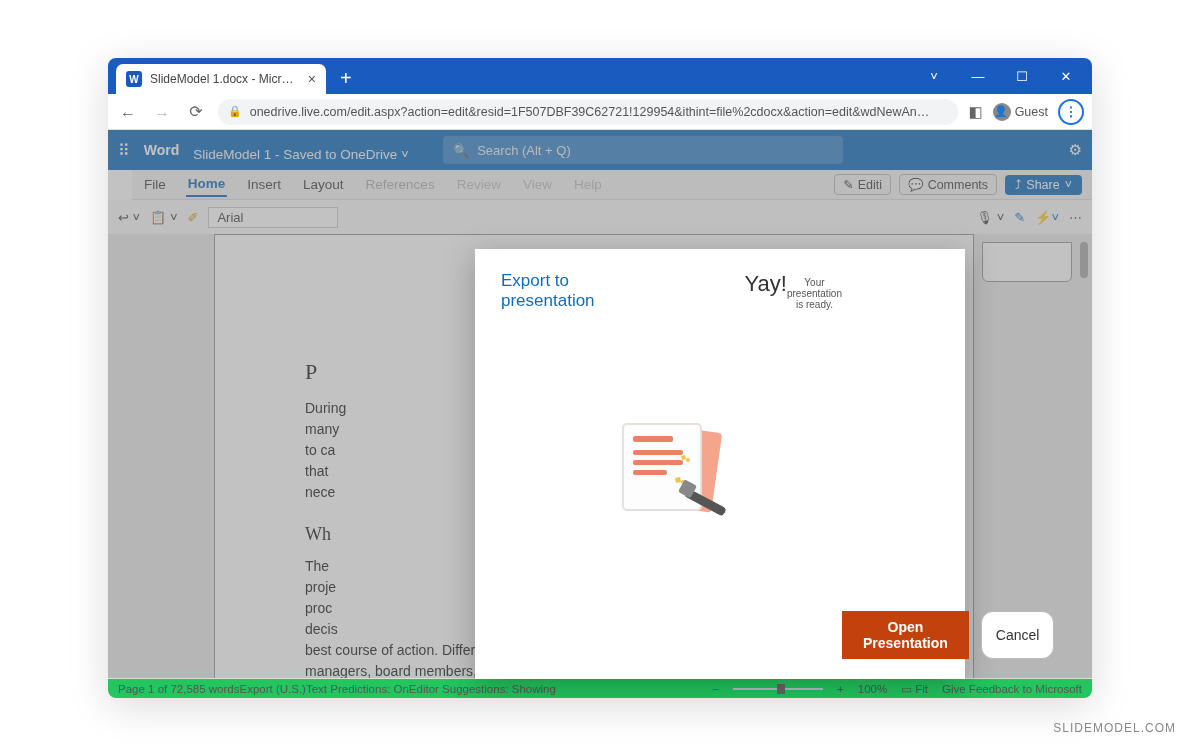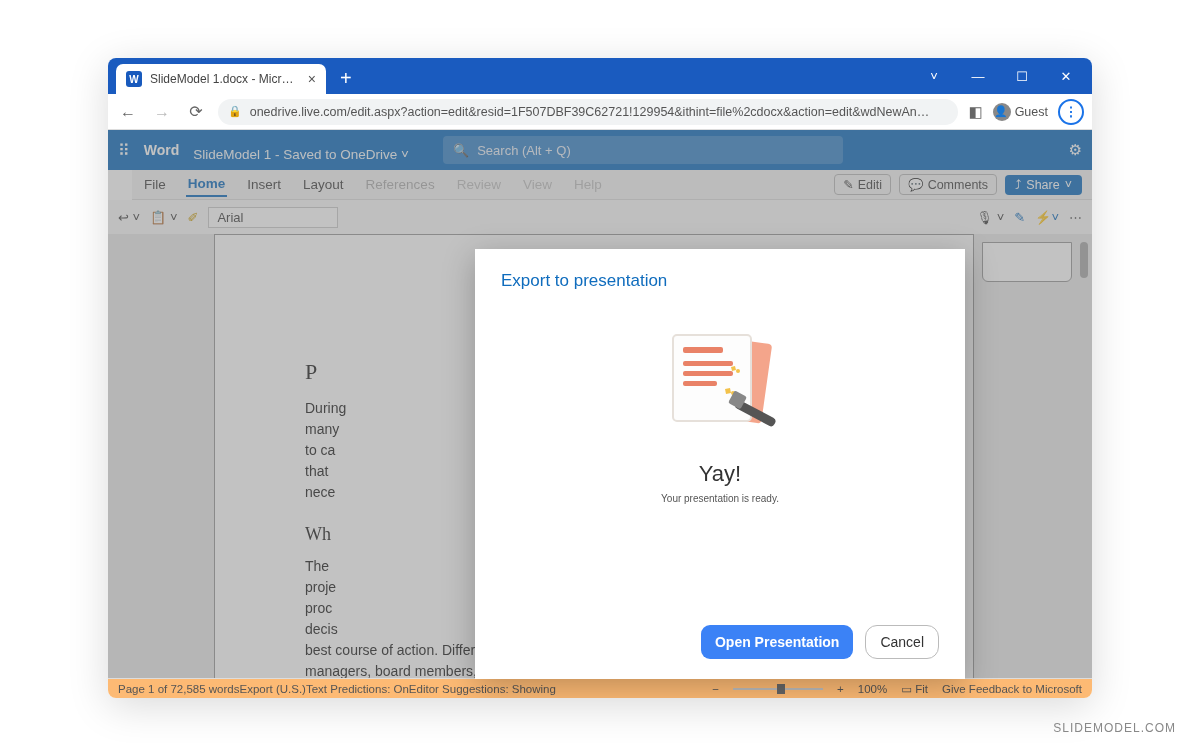--- a/index.html
+++ b/index.html
@@ -52,33 +52,33 @@
   .page .h1 { font-size: 22px; font-family: Georgia, serif; margin-bottom: 10px; }
   .page .lead { }
   .page .h2 { font-size: 18px; font-family: Georgia, serif; margin: 18px 0 8px; }
   .scrolltrack { position: absolute; right: 2px; top: 6px; width: 10px; height: 96%; background: transparent; }
   .scrollthumb { width: 8px; height: 36px; background: #aaa; border-radius: 4px; position: absolute; top: 2px; left: 0; }
 
   
   .dim { position: absolute; left: 0; top: 72px; right: 0; bottom: 20px; background: rgba(120,120,120,0.45); }
 
   
-  .statusbar { height: 20px; background: #fdba74; border-top: 1px solid #ddd; display: flex; align-items: center; gap: 0; padding: 0 10px; font-size: 11.5px; color: #555; }
+  .statusbar { height: 20px; background: #22c55e; border-top: 1px solid #ddd; display: flex; align-items: center; gap: 0; padding: 0 10px; font-size: 11.5px; color: #555; }
   .statusbar .rgrp { margin-left: auto; display: flex; gap: 14px; align-items: center; }
   .zoomslider { width: 90px; height: 2px; background: #bbb; position: relative; }
   .zoomslider::after { content: ""; position: absolute; left: 44px; top: -4px; width: 8px; height: 10px; background: #666; }
 
   
-  .modal { position: absolute; left: 367px; top: 191px; width: 490px; height: 430px; background: #fff; box-shadow: 0 8px 30px rgba(0,0,0,0.25); display: flex; flex-direction: column; padding: 22px 26px 20px; }
+  .modal { position: absolute; left: 367px; top: 191px; width: 490px; height: 430px; background: #fff; box-shadow: 0 8px 30px rgba(0,0,0,0.25); display: flex; flex-direction: row; padding: 22px 26px 20px; }
   .modal-title { color: #0f6cbd; font-size: 17px; font-weight: 500; }
   .illus { flex: 0 0 auto; display: flex; align-items: center; justify-content: center; margin: 30px 0 20px; }
   .modal-big { text-align: center; font-size: 22px; color: #333; font-weight: 400; }
   .modal-sub { text-align: center; font-size: 10px; color: #555; margin-top: 6px; }
   .modal-actions { margin-top: auto; display: flex; justify-content: flex-end; gap: 12px; }
-  .btn-primary { background: #3b82f6; color: #fff; border: none; padding: 8px 14px; font-size: 14px; font-weight: 600; border-radius: 9px; cursor: pointer; }
+  .btn-primary { background: #c2410c; color: #fff; border: none; padding: 8px 21px; font-size: 14px; font-weight: 600; border-radius: 0; cursor: pointer; }
   .btn-secondary { background: #fff; color: #333; border: 1px solid #bbb; padding: 8px 14px; font-size: 14px; border-radius: 12px; cursor: pointer; }
 
   .watermark { position: absolute; right: 24px; bottom: 8px; font-size: 12px; letter-spacing: 1px; color: #888; font-family: Arial, sans-serif; }
 </style>
 </head>
 <body>
 
 <div class="frame">
 
   <div class="titlebar">

